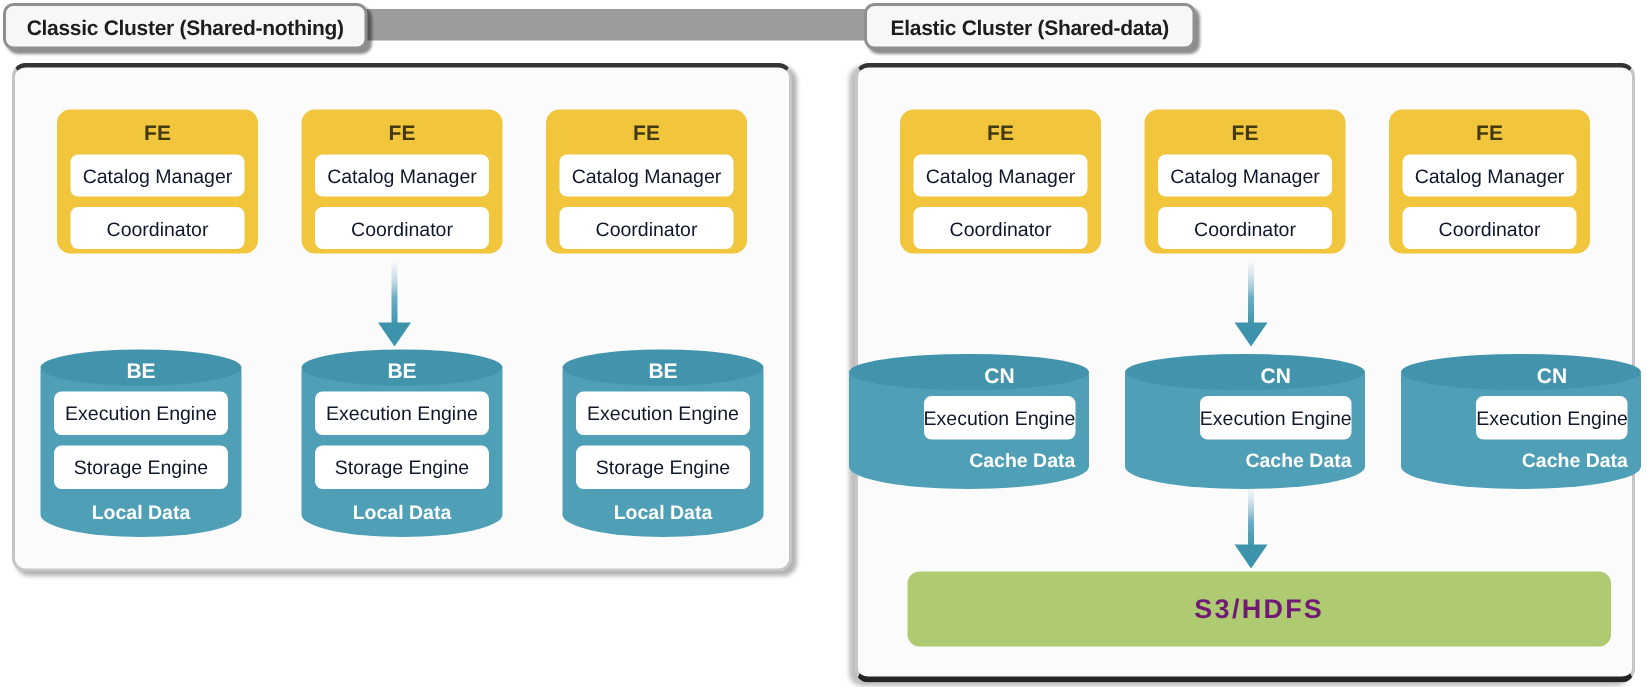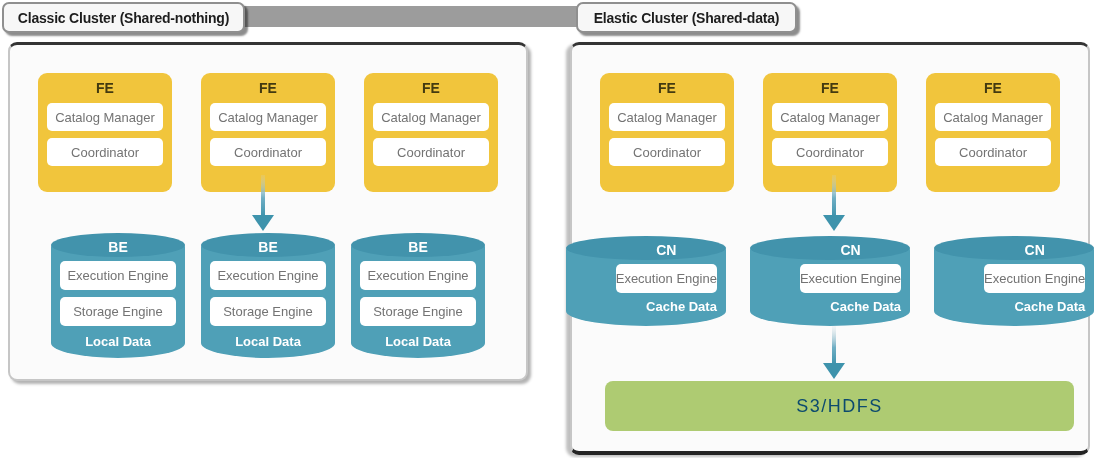--- a/index.html
+++ b/index.html
@@ -41,39 +41,39 @@
     box-shadow:-4px 2px 3px rgba(0,0,0,.25);
   }
 
   
   .fe-row {
     position:absolute; top:28px; left:0; right:0;
     display:flex; justify-content:center; gap:29px;
   }
   .fe-node {
     width:134px; box-sizing:border-box;
-    background:#f1c53c; border-radius:9px; padding:7px 9px 26px;
+    background:#f1c53c; border-radius:9px; padding:7px 9px 3px;
   }
   .fe-title {
     text-align:center; font-size:14px; font-weight:bold; color:#433a10;
     height:16px; line-height:16px; margin-bottom:6px;
   }
   .component {
     background:#ffffff; border-radius:5px; height:28px; margin-top:7px;
     display:flex; align-items:center; justify-content:center;
-    font-size:13px; color:#737373; white-space:nowrap;text-align:center;
+    font-size:13px; color:#0f172a; white-space:nowrap;text-align:center;
   }
   .component:first-of-type { margin-top:0; }
 
   
   .node-row {
     position:absolute; left:0; right:0;
     display:flex; justify-content:center;
   }
-  #panel-classic .node-row { top:188px; gap:16px; }
+  #panel-classic .node-row { top:188px; gap:40px; }
   #panel-elastic .node-row { top:191px; gap:24px; }
   .cylinder { position:relative; }
   .cyl-be { width:134px; height:125px; }
   .cyl-cn { width:140px; height:90px;padding-left:41px;  }
   .cyl-cap {
     position:absolute; top:0; left:0; right:0; height:24px;
     background:#4293ac; border-radius:50%; z-index:1;
   }
   .cyl-body {
     position:absolute; top:12px; left:0; right:0; bottom:0;
@@ -94,21 +94,21 @@
   .cyl-cn .cyl-data { margin-top:6px;text-align:right; }
 
   
   .arrow { position:absolute; z-index:3; }
 
   
   .storage-bar {
     position:absolute; left:33px; top:336px; width:469px; height:50px;
     background:#aecb72; border-radius:8px;
     display:flex; align-items:center; justify-content:center;
-    color:#0c4a6e; font-size:18px; letter-spacing:1.5px; font-weight:normal;
+    color:#701a75; font-size:18px; letter-spacing:1.5px; font-weight:bold;
   }
 </style>
 </head>
 <body>
 
 <div class="canvas">
 
   <div class="connector"></div>
   <div class="tab" id="tab-elastic">Elastic Cluster (Shared-data)</div>
   <div class="tab" id="tab-classic">Classic Cluster (Shared-nothing)</div>

